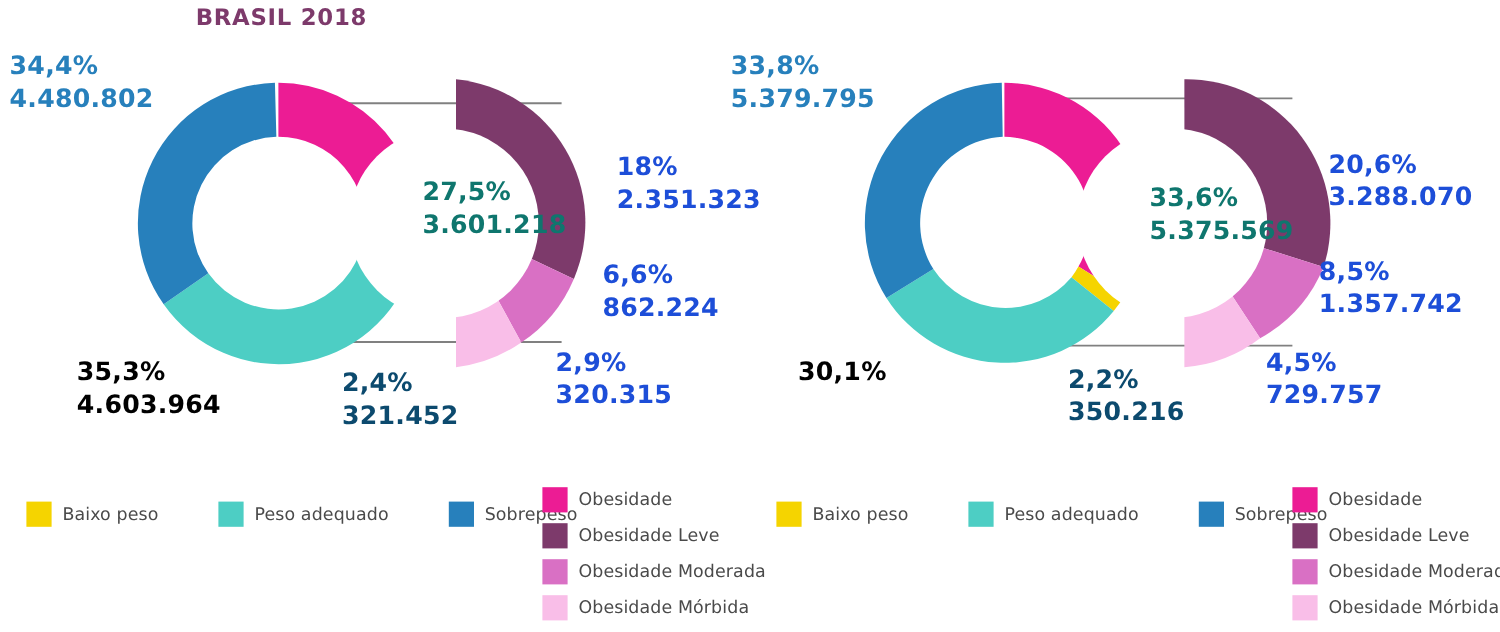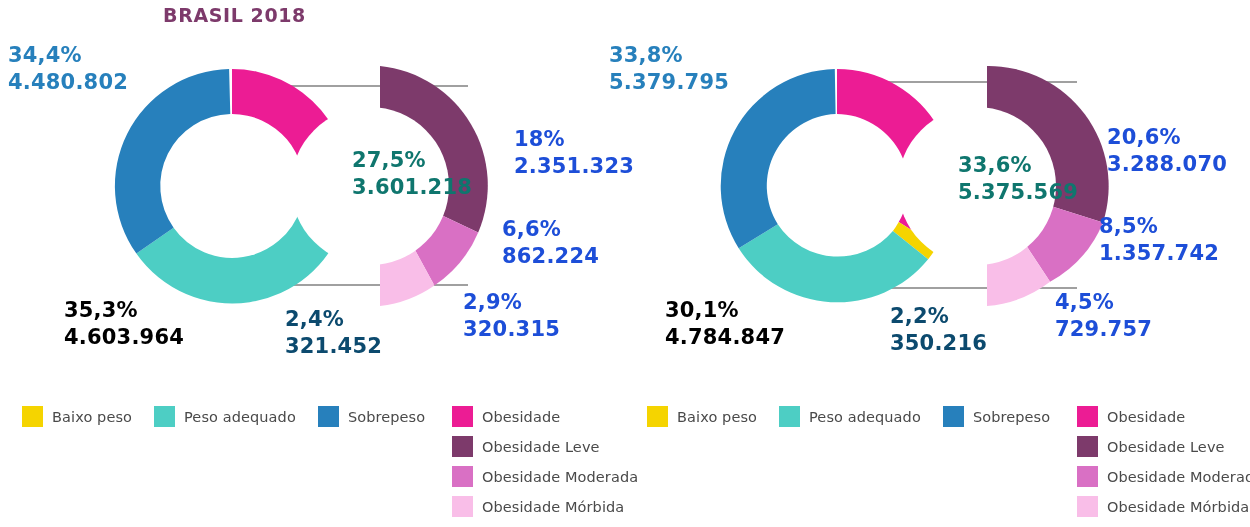--- a/index.html
+++ b/index.html
@@ -60,21 +60,21 @@
     width: 21px; height: 21px;
     flex: 0 0 21px;
     margin-right: 9px;
   }
   .legend-label {
     font-size: 14.5px;
     color: #4a4a4a;
     white-space: nowrap;
     letter-spacing: 0.1px;
   }
-  .legend-col-left  { left: 0;   top: 2px; }
+  .legend-col-left  { left: 0;   top: 14px; gap: 28px; }
   .legend-col-right { left: 430px; top: 2px; flex-direction: column; align-items: flex-start; }
   .legend-col-right .legend-item { margin-right: 0; margin-bottom: 9px; }
 </style>
 </head>
 <body>
 
 <div id="stage">
 
   <div class="panel" id="panel-2018">
 
@@ -213,21 +213,20 @@
       <span class="num">5.375.569</span>
     </div>
 
     <div class="vlabel c-blue" style="left:-16px; top:42px;">
       <span class="pct">33,8%</span>
       <span class="num">5.379.795</span>
     </div>
 
     <div class="vlabel c-teal" style="left:40px; top:297px;">
       <span class="pct">30,1%</span>
-      <span class="num">4.784.847</span>
     </div>
 
     <div class="vlabel c-yellow" style="left:265px; top:303px;">
       <span class="pct">2,2%</span>
       <span class="num">350.216</span>
     </div>
 
     <div class="vlabel c-purple" style="left:482px; top:124px;">
       <span class="pct">20,6%</span>
       <span class="num">3.288.070</span>

